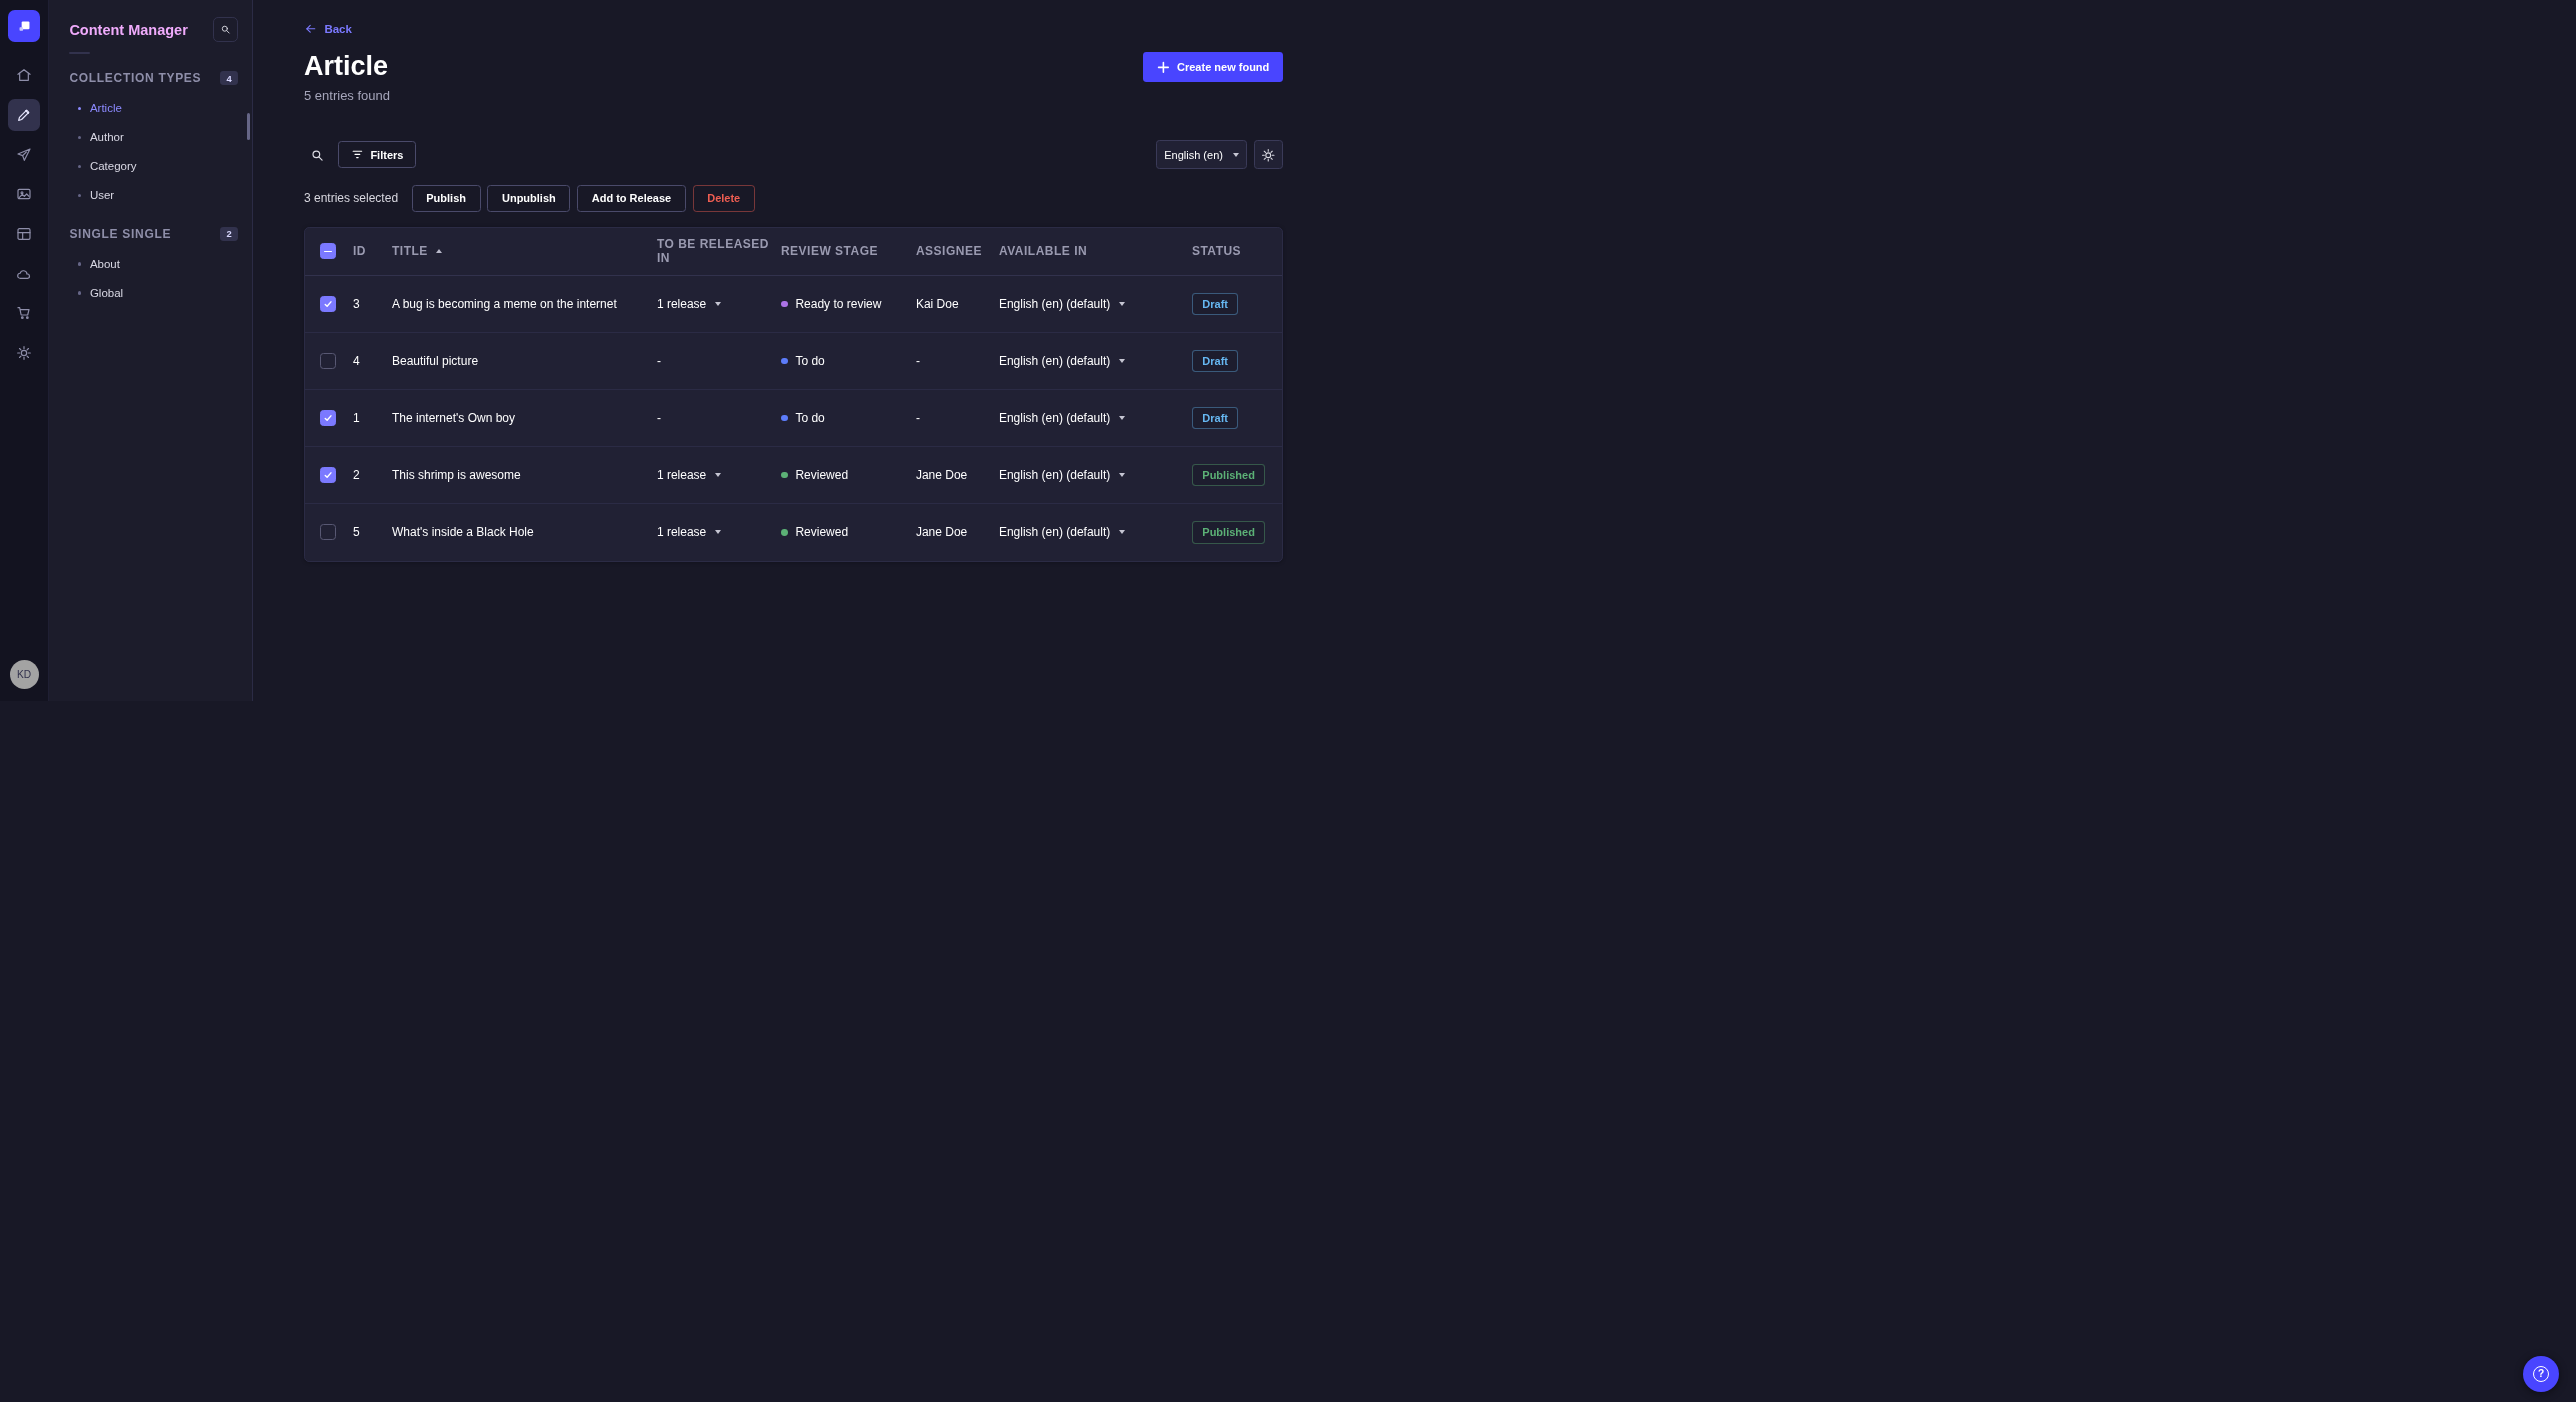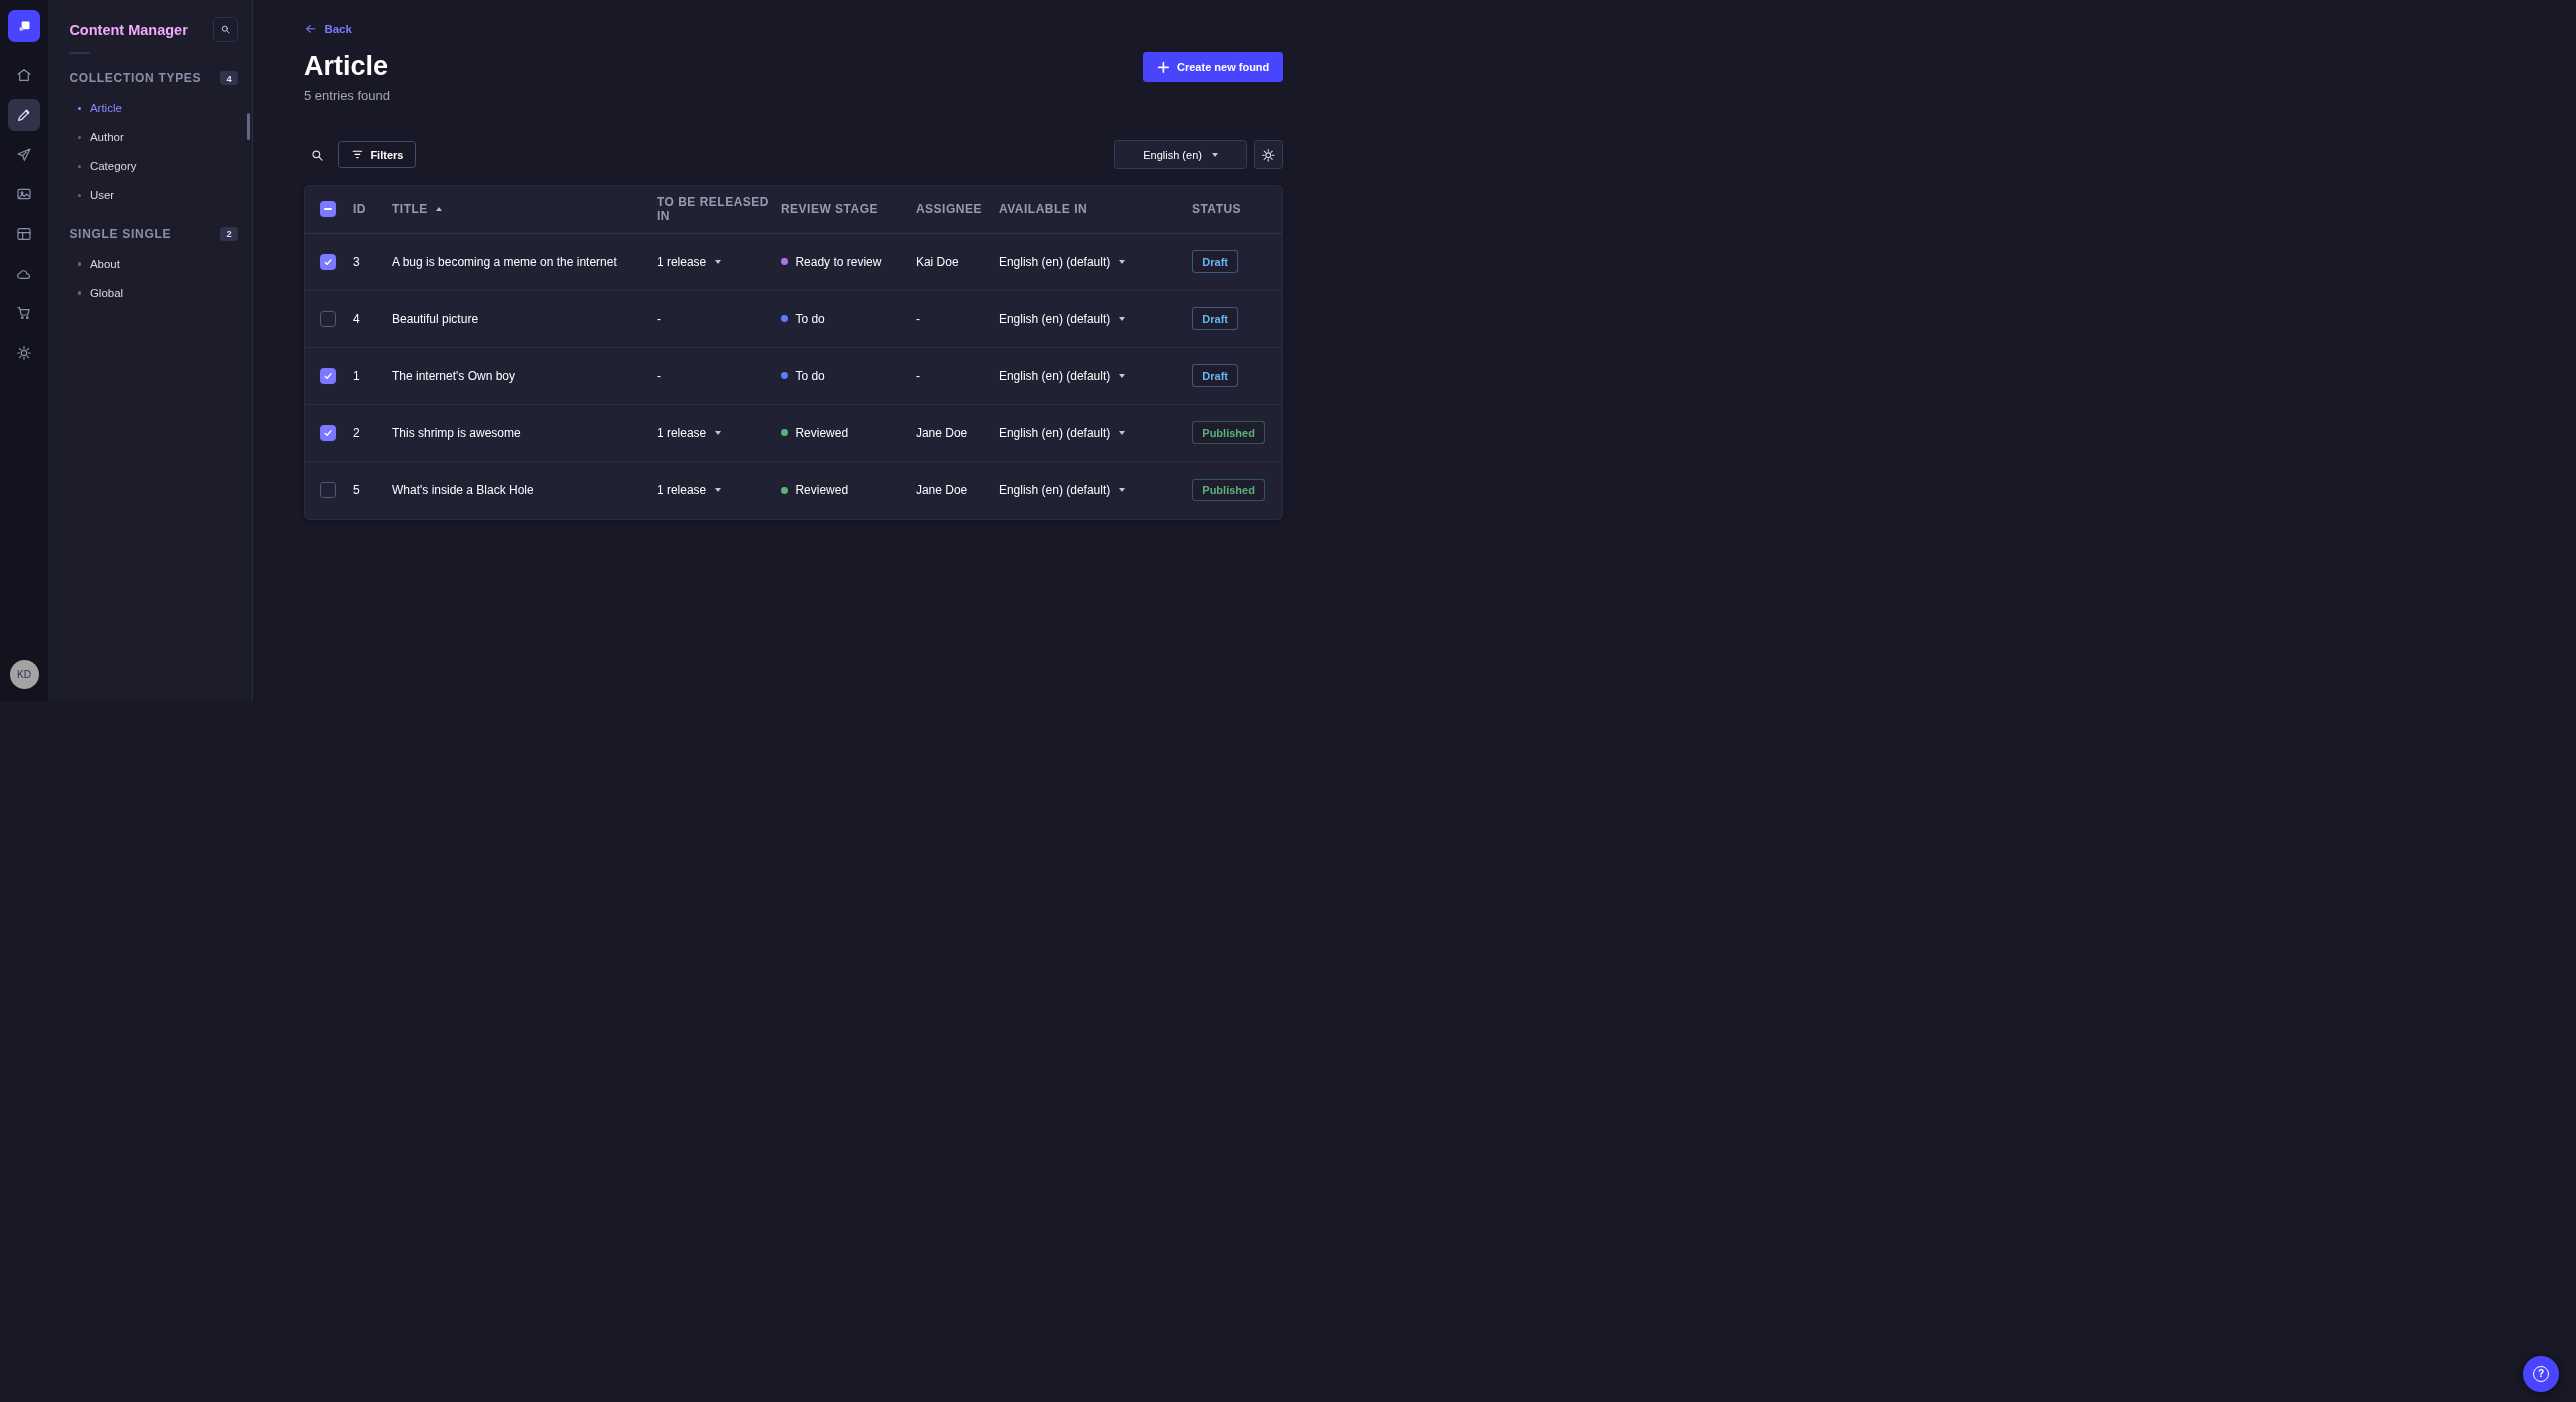--- a/index.html
+++ b/index.html
@@ -77,21 +77,21 @@
 
   .toolbar { display: flex; align-items: center; gap: 6.8px; margin-top: 37px; }
   .icon-btn { width: 27px; height: 27px; border: none; background: transparent; display: flex; align-items: center; justify-content: center; cursor: pointer; }
   .filters-btn {
     display: flex; align-items: center; gap: 6.8px; height: 27px; padding: 0 12px;
     background: transparent; border: 0.9px solid #4a4a6a; border-radius: 3.4px;
     color: #fff; font-size: 11px; font-weight: 600; cursor: pointer; font-family: inherit;
   }
   .toolbar-right { margin-left: auto; display: flex; align-items: center; gap: 6.8px; }
   .locale-select {
-    display: flex; align-items: center; gap: 10.2px; height: 29px; padding: 0 28px;
+    display: flex; align-items: center; gap: 10.2px; height: 29px; padding: 0 7px;
     background: #212134; border: 0.9px solid #3a3a58; border-radius: 3.4px;
     color: #fff; font-size: 11px; cursor: pointer; font-family: inherit;
   }
   .gear-btn {
     width: 29px; height: 29px; background: #212134; border: 0.9px solid #3a3a58; border-radius: 3.4px;
     display: flex; align-items: center; justify-content: center; cursor: pointer;
   }
 
   .selection-row { display: flex; align-items: center; gap: 6.8px; margin-top: 15.3px; }
   .selection-count { font-size: 12px; color: #d9d8e0; margin-right: 6.8px; }
@@ -297,20 +297,27 @@
         </button>
         <button class="gear-btn">
           <svg width="14.5" height="14.5" viewBox="0 0 24 24" fill="none" stroke="#dcdce4" stroke-width="1.8" stroke-linecap="round">
               <circle cx="12" cy="12" r="4"></circle>
               <path d="M12 2.5v3M12 18.5v3M2.5 12h3M18.5 12h3M5.3 5.3l2.1 2.1M16.6 16.6l2.1 2.1M18.7 5.3l-2.1 2.1M7.4 16.6l-2.1 2.1"></path>
             </svg>
         </button>
       </div>
     </div>
 
+    <div class="selection-row">
+      <span class="selection-count">3 entries selected</span>
+      <button class="sec-btn">Publish</button>
+      <button class="sec-btn">Unpublish</button>
+      <button class="sec-btn">Add to Release</button>
+      <button class="sec-btn danger">Delete</button>
+    </div>
 
     <div class="table">
       <div class="thead">
         <div class="cell cb-cell">
           <span class="checkbox indeterminate">
               <span class="dash"></span>
             </span>
         </div>
         <div class="cell th">ID</div>
         <div class="cell th">

